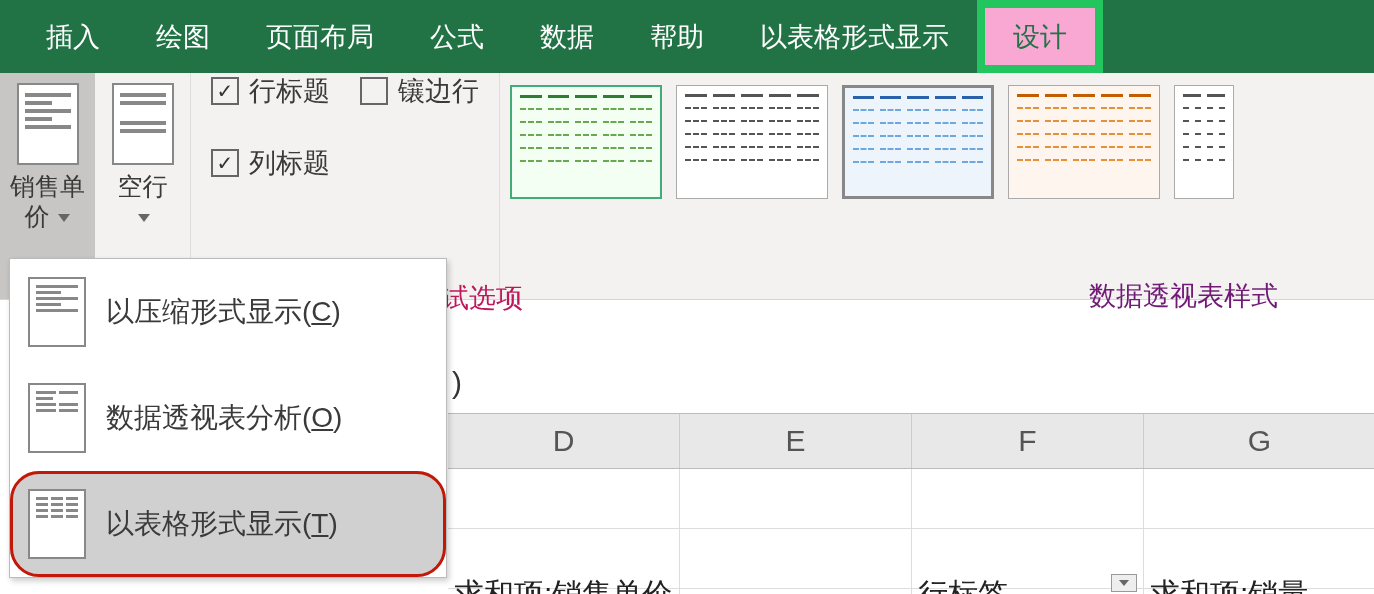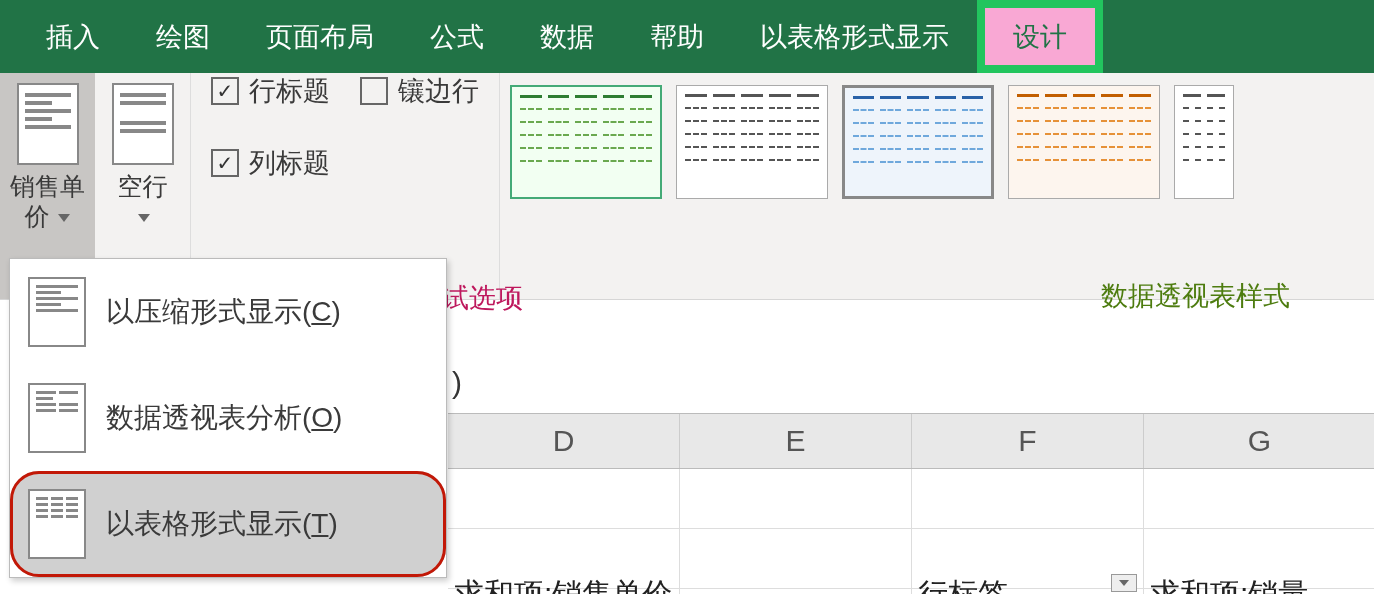--- a/index.html
+++ b/index.html
@@ -124,24 +124,24 @@
     .partial-label {
       position:absolute;
       left: 442px;
       top: 280px;
       font-size: 27px;
       color:#be185d;
       z-index: 0;
     }
     .right-label {
       position:absolute;
-      right: 84px;
+      right: 96px;
       top: 278px;
       font-size: 27px;
-      color:#4d7c0f;
+      color:#701a75;
     }
 
     
     .styles-gallery {
       display: flex;
       gap: 14px;
       padding: 12px 4px 0 10px;
       align-items:flex-start;
     }
     .style-thumb {

